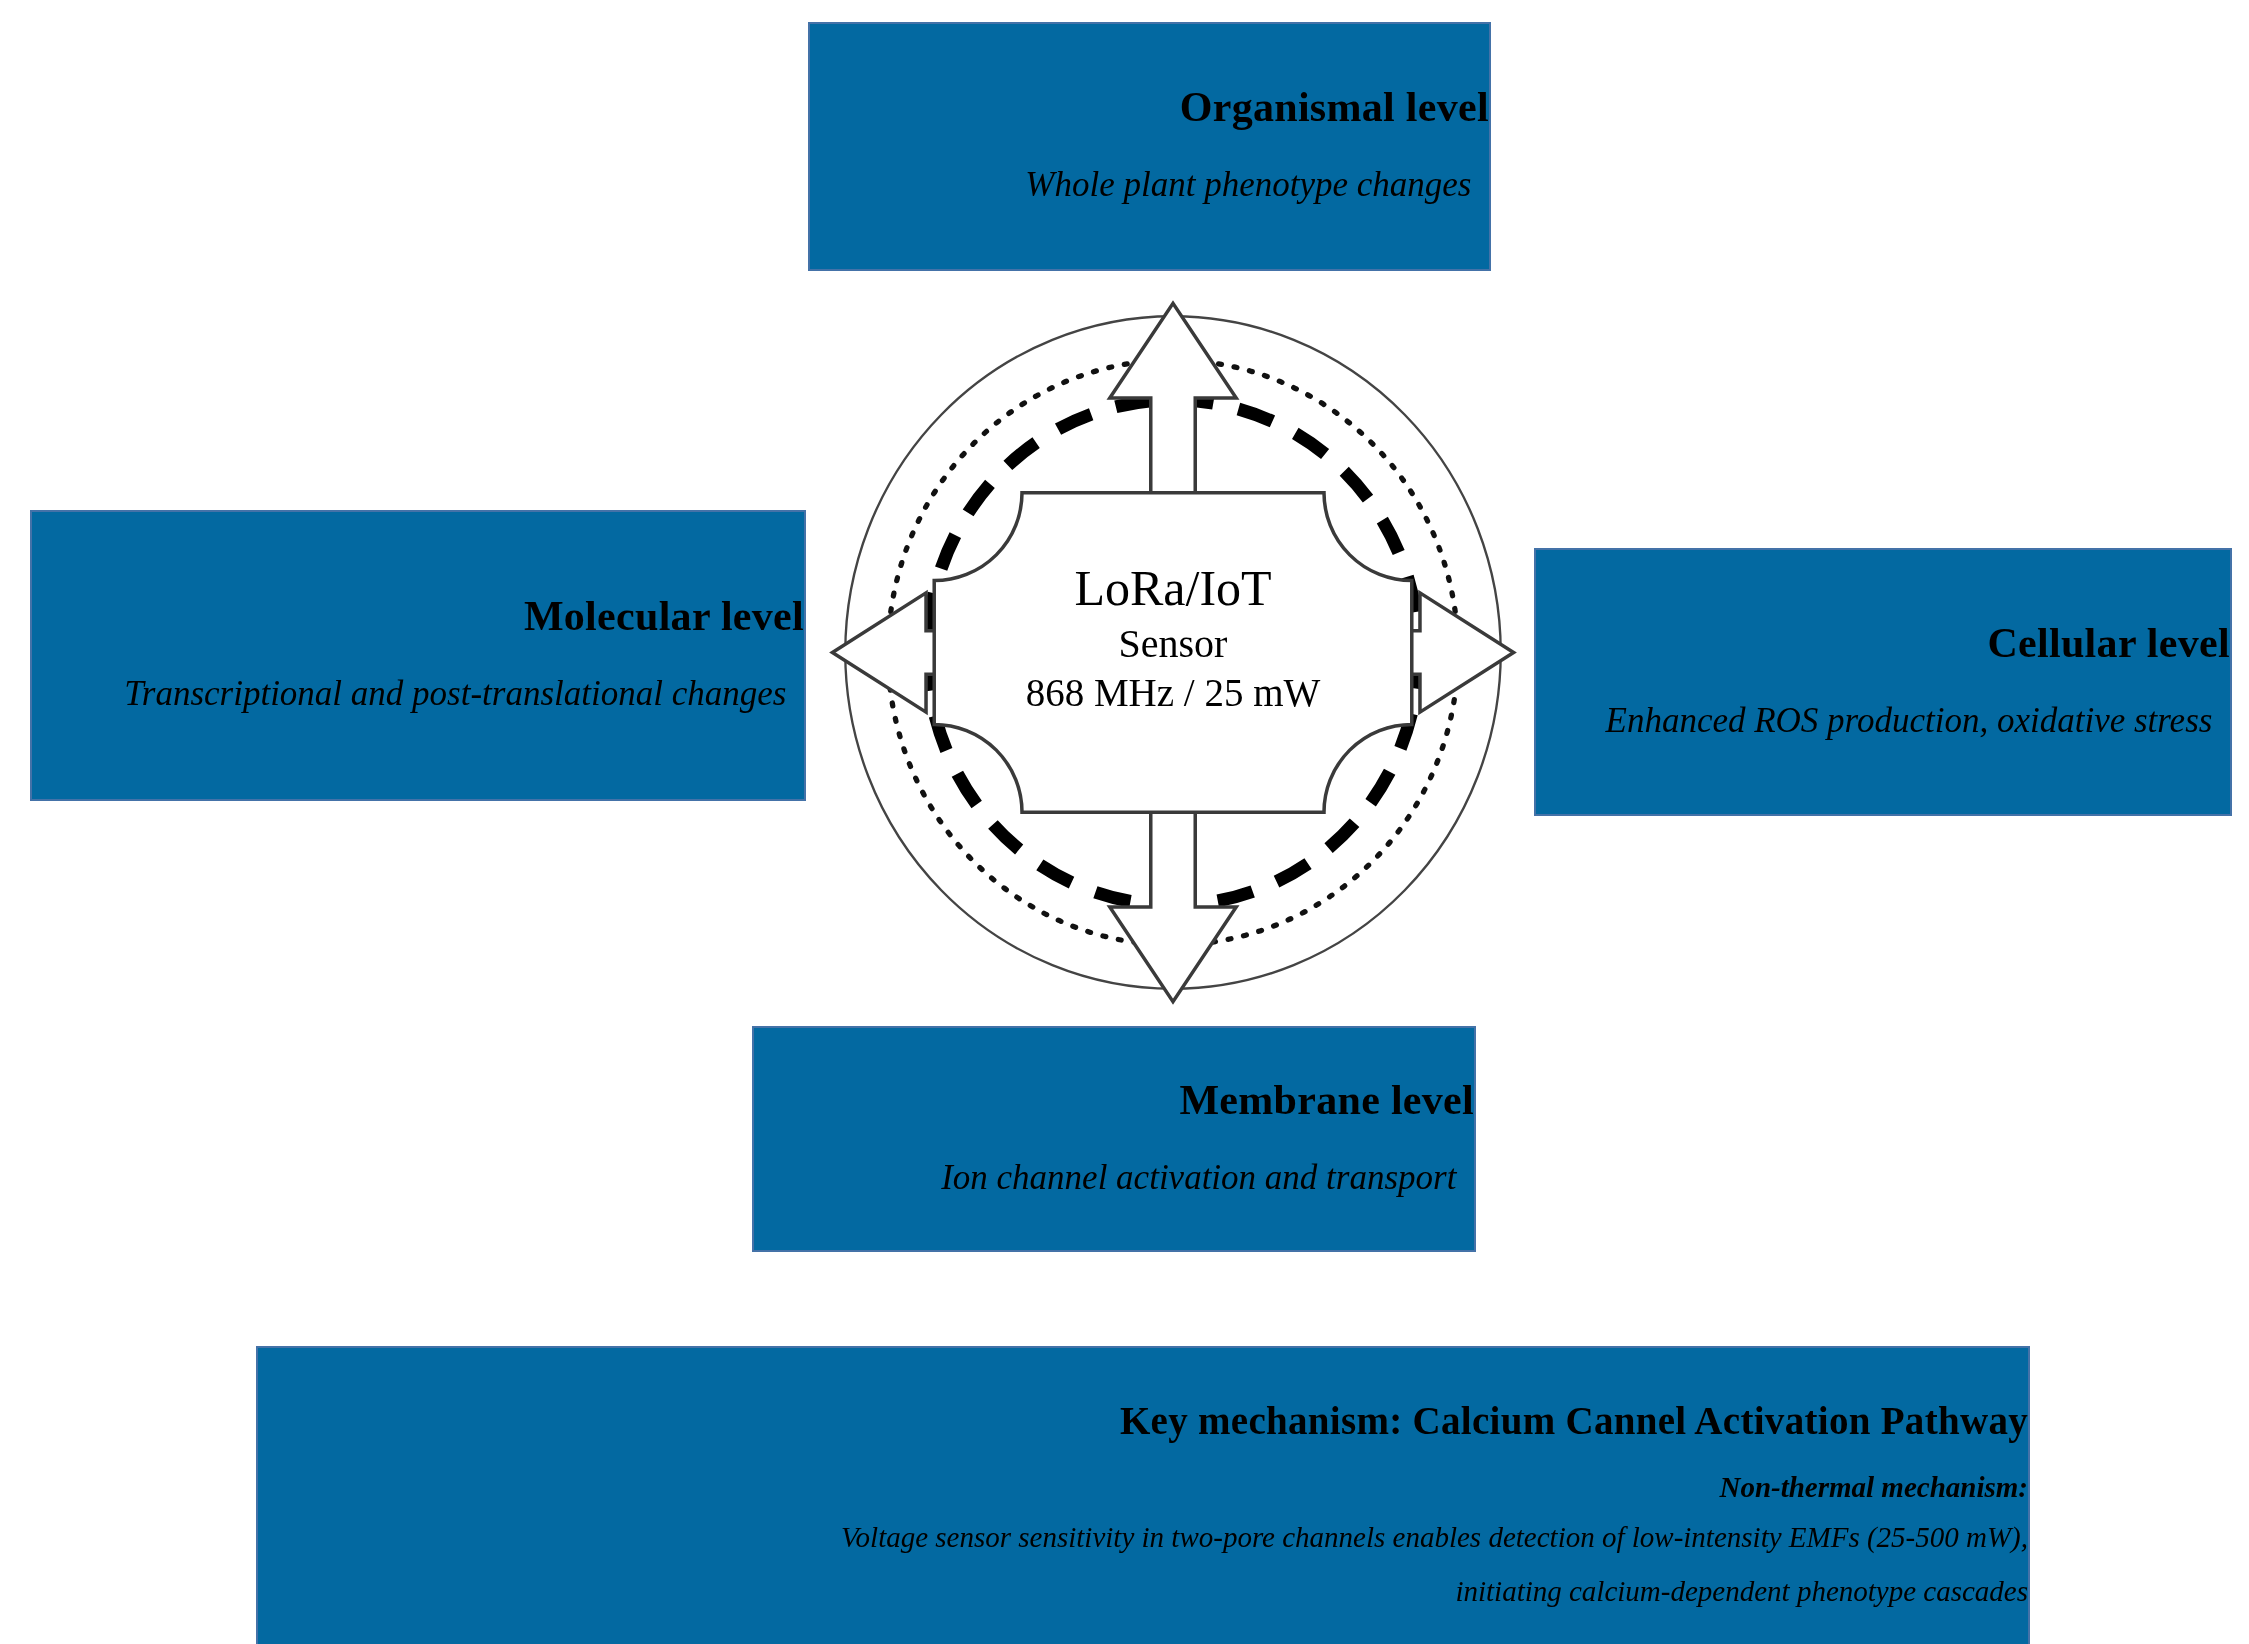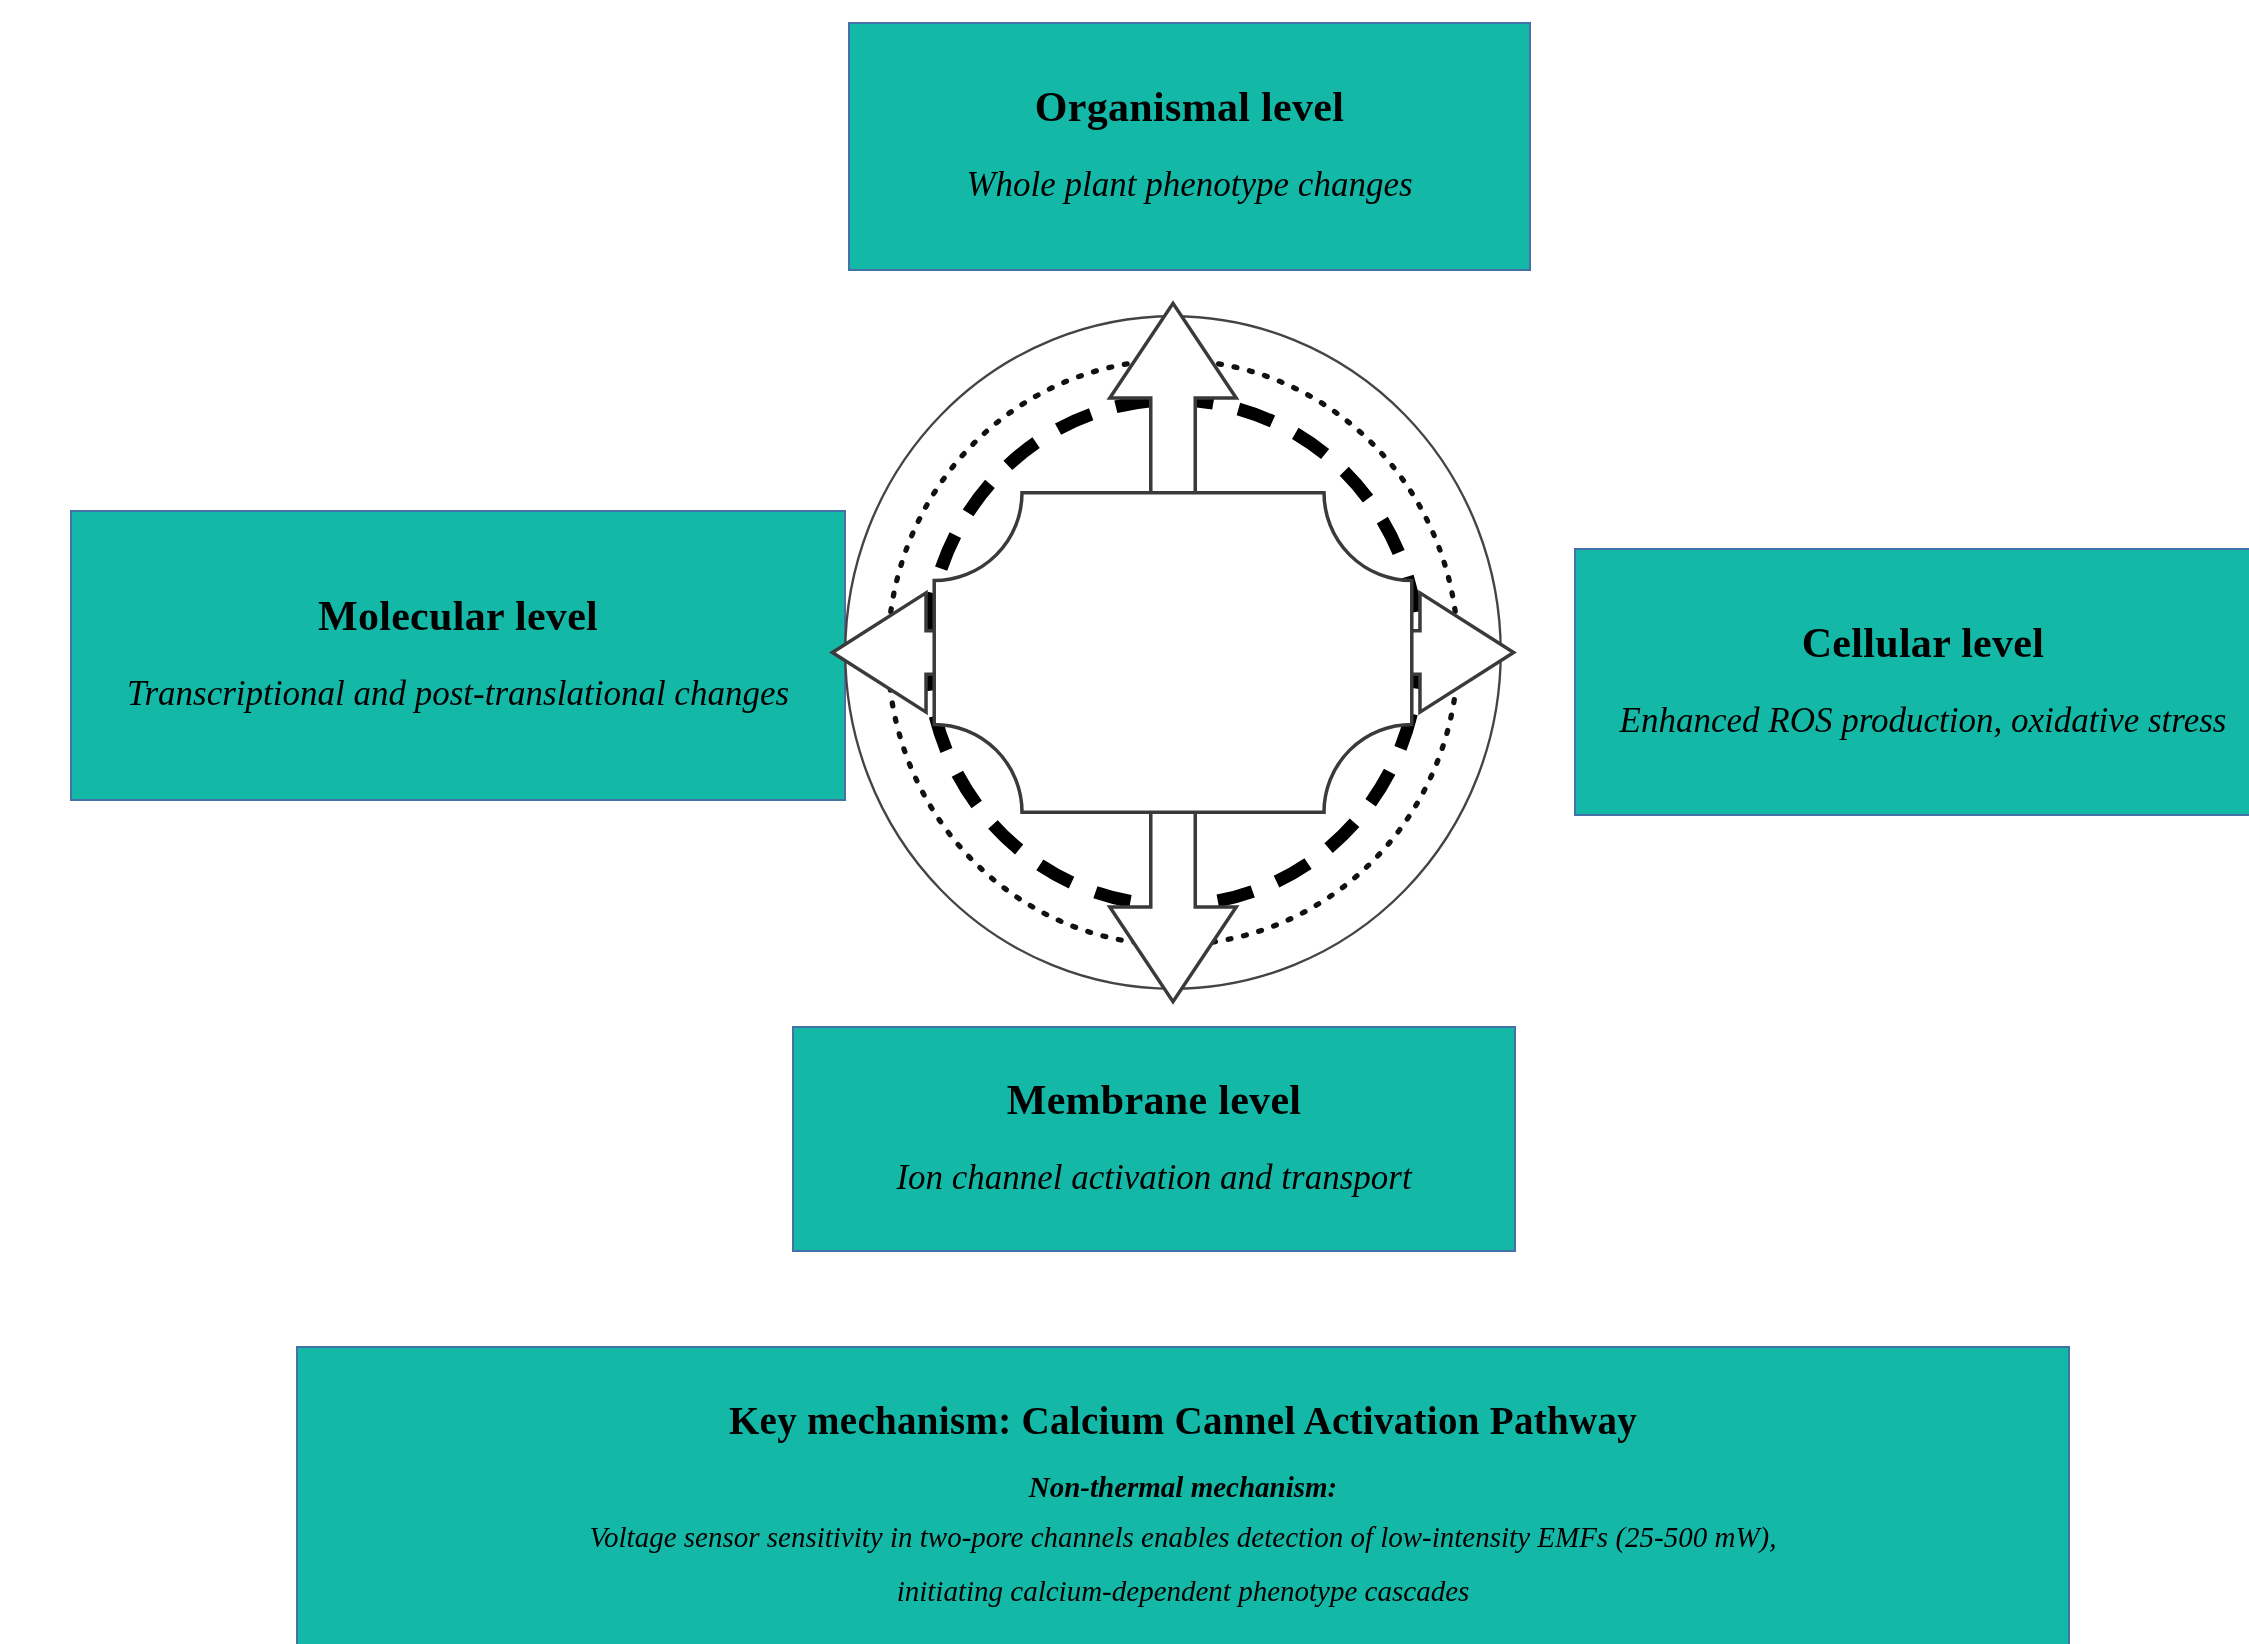--- a/index.html
+++ b/index.html
@@ -1,21 +1,21 @@
 <!DOCTYPE html>
 <html style="font-size:9.4px"><head>
 <meta charset="utf-8">
 <style>
   html,body{margin:0;padding:0;background:#fff;}
   body{width:2250px;height:1645px;position:relative;overflow:hidden;
        font-family:"Liberation Serif","DejaVu Serif",serif;color:#000;}
 
-  .box{position:absolute;background:#14b8a6;border:2.9px solid #4472a8;
+  .box{position:absolute;background:#0369a1;border:2.9px solid #4472a8;
        box-sizing:border-box;display:flex;flex-direction:column;
-       align-items:center;justify-content:center;margin-left:40px;}
+       align-items:flex-end;justify-content:center;}
 
   .box-title{font-weight:bold;font-size:42px;line-height:1.05;
              text-align:center;letter-spacing:0.3px;}
   .box-desc{font-style:italic;font-size:35px;line-height:1.28;
             text-align:center;margin-top:34px;padding:0 17.6px;}
 
   
   #box-organismal{left:808px;top:22px;width:683px;height:249px;}
   #box-molecular {left:30px;  top:510px;width:776px;height:291px;}
   #box-cellular  {left:1534px;top:548px;width:698px;height:268px;}
@@ -85,20 +85,25 @@
              L 868,352
              A 150,150 0 0 0 1018,502
              L 1018,748
              A 150,150 0 0 0 868,898
              L 352,898
              A 150,150 0 0 0 202,748
              L 202,502
              A 150,150 0 0 0 352,352 Z" fill="#fff" stroke="#3a3a3a" stroke-width="6" stroke-linejoin="miter"></path>
   </svg>
 
+  <div class="sensor-text">
+    <div class="s-l1">LoRa/IoT</div>
+    <div class="s-l2">Sensor</div>
+    <div class="s-l3">868 MHz / 25 mW</div>
+  </div>
 </div>
 
 <div class="box" id="box-mechanism">
   <div class="mech-title">Key mechanism: Calcium Cannel Activation Pathway</div>
   <div class="mech-sub">Non-thermal mechanism:</div>
   <div class="mech-line">Voltage sensor sensitivity in two-pore channels enables detection of low-intensity EMFs (25-500 mW),</div>
   <div class="mech-line">initiating calcium-dependent phenotype cascades</div>
 </div>
 
 

